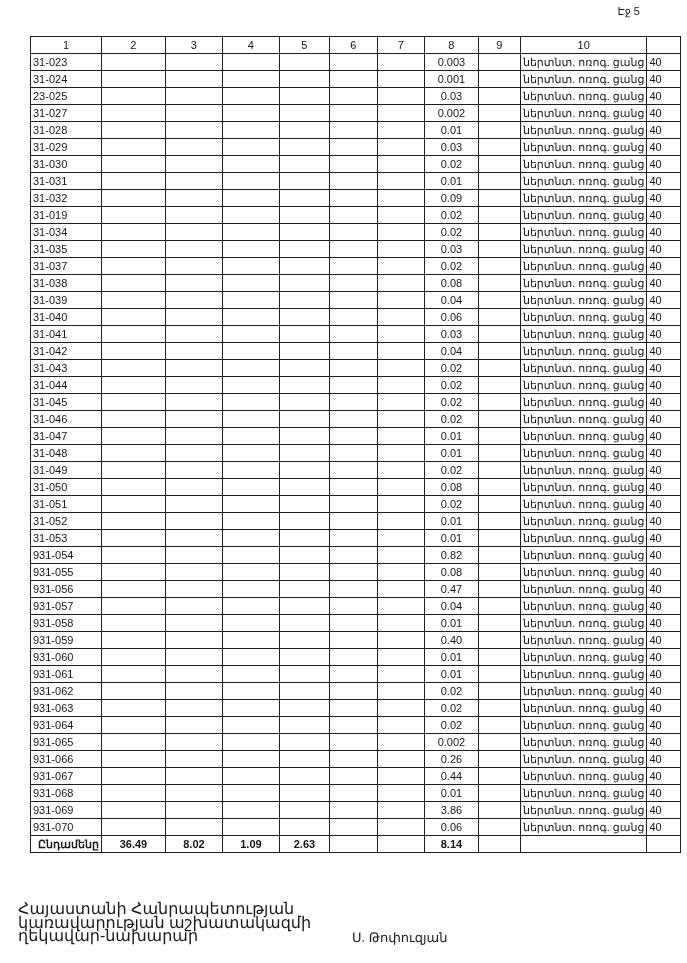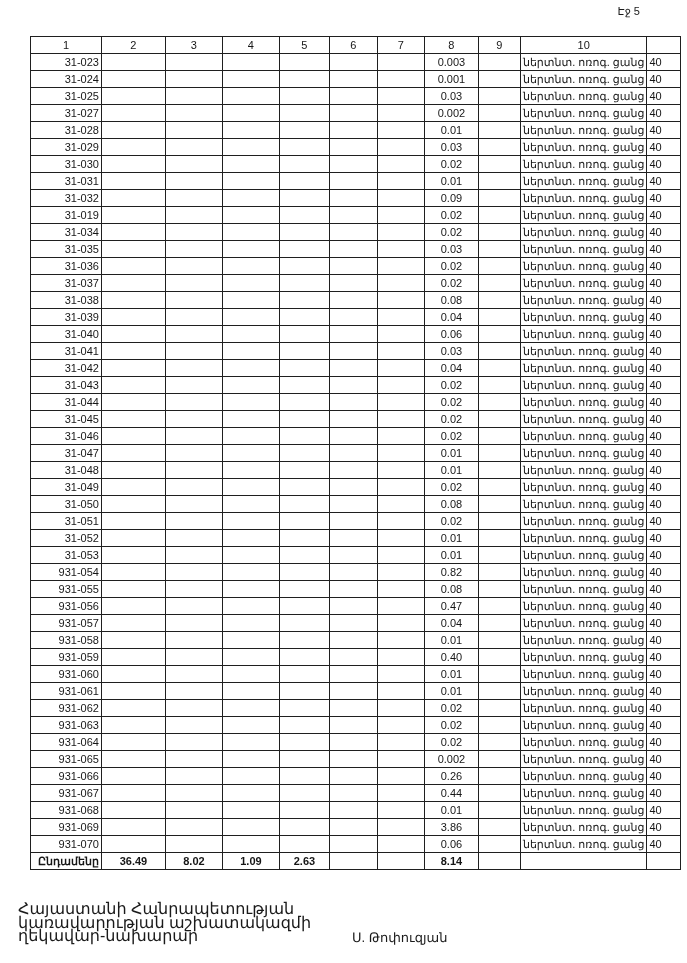--- a/index.html
+++ b/index.html
@@ -36,21 +36,21 @@
     font-size: 11px;
     font-weight: normal;
     height: 16px;
     padding: 0 2px;
     overflow: hidden;
     white-space: nowrap;
     line-height: 16px;
     color: #161616;
   }
   table.doc-table th { text-align: center; }
-  td.c1 { text-align: right; padding-left: 2px; }
+  td.c1 { text-align: left; padding-left: 2px; }
   td.c2, td.c3, td.c4, td.c5, td.c6, td.c7, td.c8, td.c9 { text-align: center; }
   td.c10 { font-size: 10.5px; padding-left: 4px; }
   th.margin-cell, td.margin-cell {
     border: none;
     background: transparent;
     font-size: 8.5px;
     color: #2c2c2c;
     text-align: left;
     padding-left: 9px;
     vertical-align: bottom;
@@ -130,21 +130,21 @@
           <td class="c4"></td>
           <td class="c5"></td>
           <td class="c6"></td>
           <td class="c7"></td>
           <td class="c8">0.001</td>
           <td class="c9"></td>
           <td class="c10">ներտնտ. ոռոգ. ցանց</td>
           <td class="margin-cell">40</td>
         </tr>
         <tr>
-          <td class="c1">31-025</td>
+          <td class="c1">23-025</td>
           <td class="c2"></td>
           <td class="c3"></td>
           <td class="c4"></td>
           <td class="c5"></td>
           <td class="c6"></td>
           <td class="c7"></td>
           <td class="c8">0.03</td>
           <td class="c9"></td>
           <td class="c10">ներտնտ. ոռոգ. ցանց</td>
           <td class="margin-cell">40</td>
@@ -255,33 +255,20 @@
         </tr>
         <tr>
           <td class="c1">31-035</td>
           <td class="c2"></td>
           <td class="c3"></td>
           <td class="c4"></td>
           <td class="c5"></td>
           <td class="c6"></td>
           <td class="c7"></td>
           <td class="c8">0.03</td>
-          <td class="c9"></td>
-          <td class="c10">ներտնտ. ոռոգ. ցանց</td>
-          <td class="margin-cell">40</td>
-        </tr>
-        <tr>
-          <td class="c1">31-036</td>
-          <td class="c2"></td>
-          <td class="c3"></td>
-          <td class="c4"></td>
-          <td class="c5"></td>
-          <td class="c6"></td>
-          <td class="c7"></td>
-          <td class="c8">0.02</td>
           <td class="c9"></td>
           <td class="c10">ներտնտ. ոռոգ. ցանց</td>
           <td class="margin-cell">40</td>
         </tr>
         <tr>
           <td class="c1">31-037</td>
           <td class="c2"></td>
           <td class="c3"></td>
           <td class="c4"></td>
           <td class="c5"></td>

